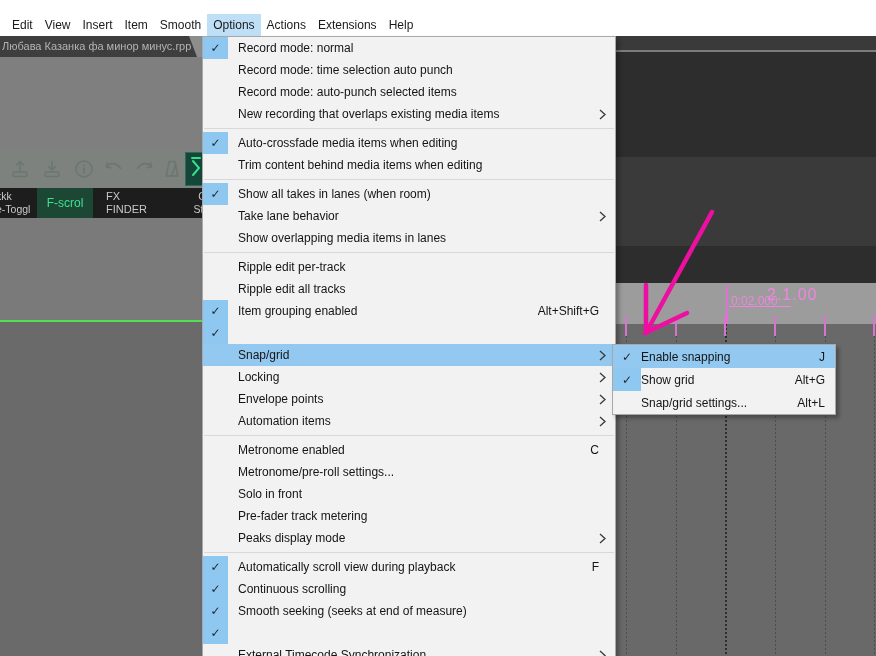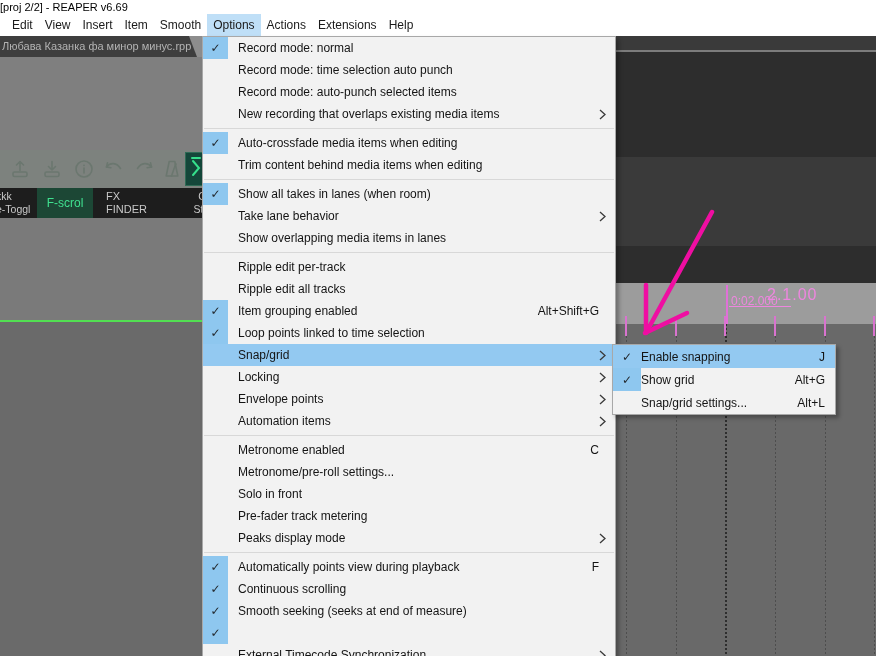--- a/index.html
+++ b/index.html
@@ -72,23 +72,20 @@
   .srow .sc{margin-right:10px;}
   .sep{height:7px;display:flex;align-items:center;}
   .sep::after{content:"";display:block;width:calc(100% - 2px);margin:0 1px;height:1px;background:#d8d8d8;}
   .annotation{position:absolute;left:0;top:0;pointer-events:none;}
 </style>
 </head>
 <body>
 
 <div class="screen">
 
-  <div class="titlebar">
-    <span>[proj 2/2] - REAPER v6.69</span>
-  </div>
 
   <div class="menubar" id="menubar">
       <div class="mitem">Edit</div>
       <div class="mitem">View</div>
       <div class="mitem">Insert</div>
       <div class="mitem">Item</div>
       <div class="mitem">Smooth</div>
       <div class="mitem active">Options</div>
       <div class="mitem">Actions</div>
       <div class="mitem">Extensions</div>
@@ -261,21 +258,20 @@
           <span class="check">✓</span>
         </div>
         <span class="lbl">Item grouping enabled</span>
         <span class="sc">Alt+Shift+G</span>
         <span class="arrcol"></span>
       </div>
       <div class="mrow">
         <div class="gut checked">
           <span class="check">✓</span>
         </div>
-        <span class="lbl">Loop points linked to time selection</span>
         <span class="arrcol"></span>
       </div>
       <div class="mrow hl">
         <div class="gut"></div>
         <span class="lbl">Snap/grid</span>
         <span class="arrcol">
           <svg width="7" height="11" fill="none" stroke="#3a3a3a" stroke-width="1.3">
             <path d="M1 1 L6 5.5 L1 10"></path>
           </svg>
         </span>
@@ -336,21 +332,21 @@
           <svg width="7" height="11" fill="none" stroke="#3a3a3a" stroke-width="1.3">
             <path d="M1 1 L6 5.5 L1 10"></path>
           </svg>
         </span>
       </div>
       <div class="sep"></div>
       <div class="mrow">
         <div class="gut checked">
           <span class="check">✓</span>
         </div>
-        <span class="lbl">Automatically points view during playback</span>
+        <span class="lbl">Automatically scroll view during playback</span>
         <span class="sc">F</span>
         <span class="arrcol"></span>
       </div>
       <div class="mrow">
         <div class="gut checked">
           <span class="check">✓</span>
         </div>
         <span class="lbl">Continuous scrolling</span>
         <span class="arrcol"></span>
       </div>

